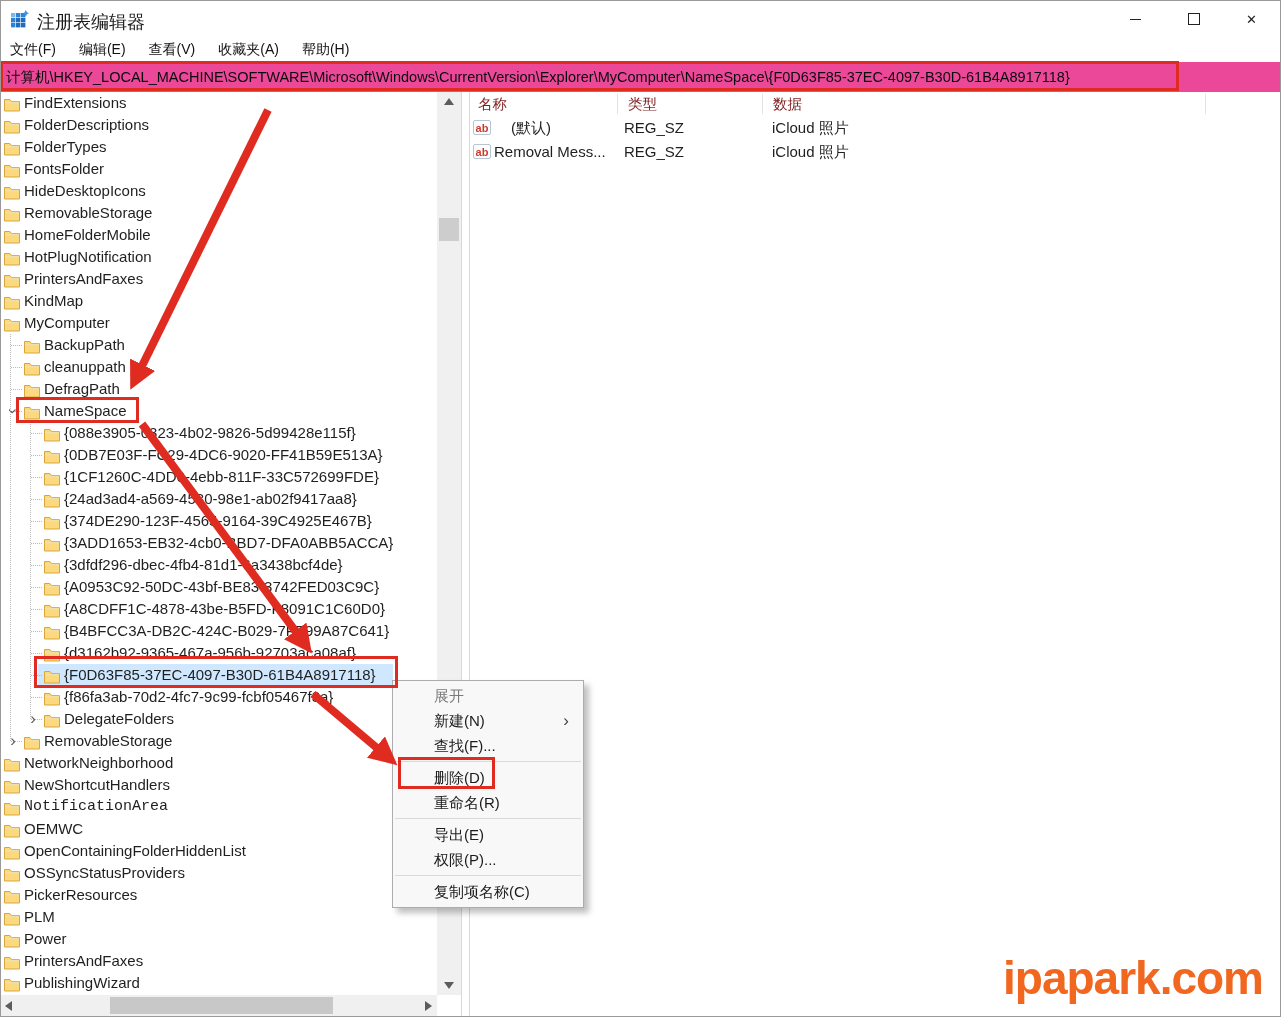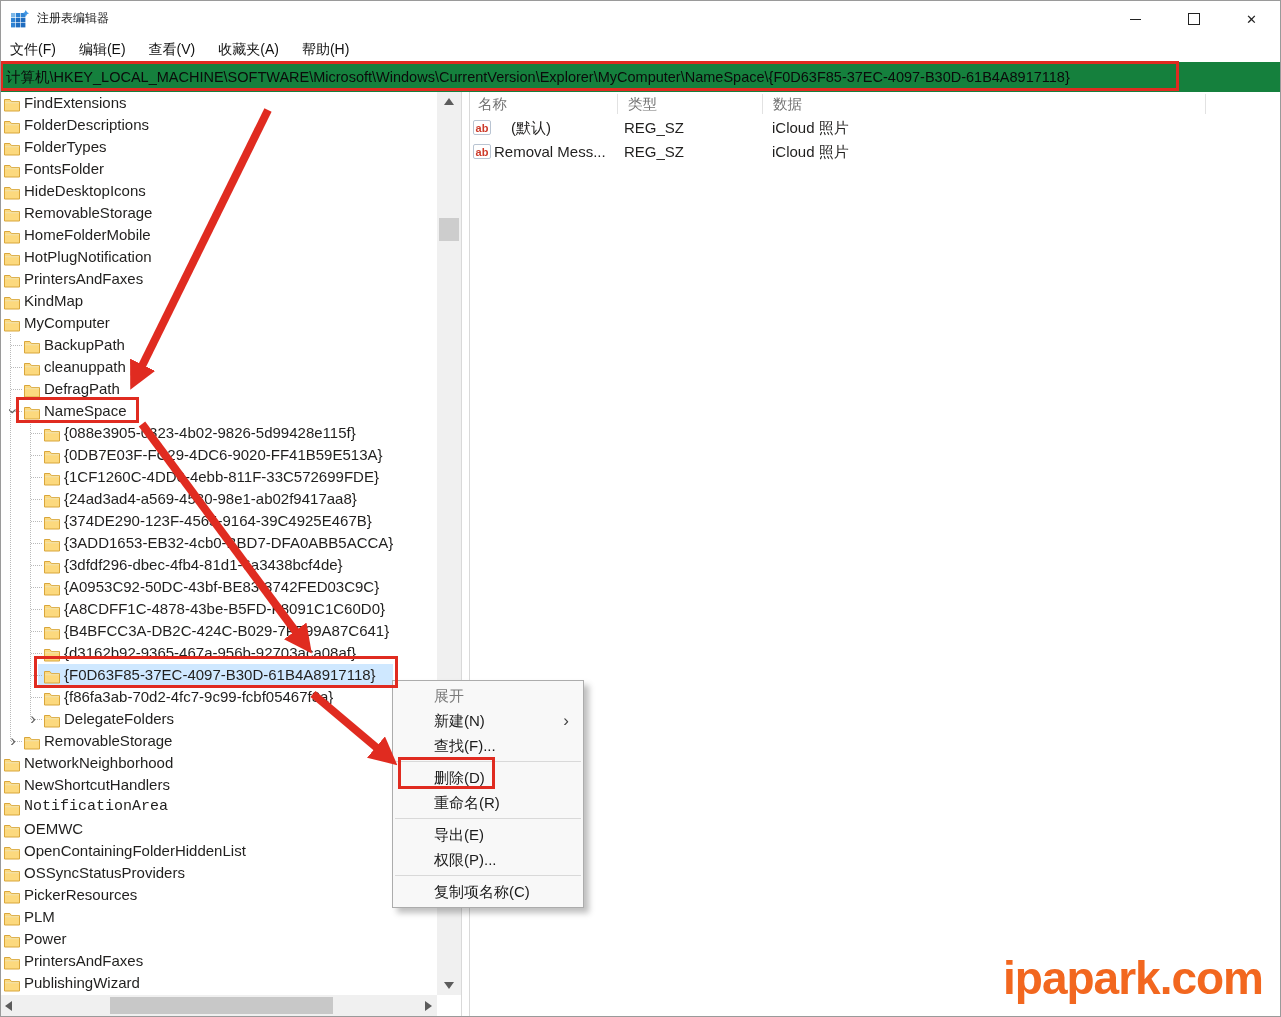--- a/index.html
+++ b/index.html
@@ -9,32 +9,32 @@
     font-family:"Liberation Sans","DejaVu Sans",sans-serif;
     color:#1c1c1c;
     -webkit-font-smoothing:antialiased;
   }
   .abs{position:absolute;}
   .window-frame{position:absolute;inset:0;border:1px solid #9a9a9a;pointer-events:none;z-index:70;}
 
   
   .titlebar{left:0;top:0;width:1281px;height:38px;background:#fff;}
   .app-icon{left:11px;top:10px;width:18px;height:18px;}
-  .title-text{left:37px;top:10px;font-size:12px;color:#1a1a1a;}
+  .title-text{left:37px;top:10px;font-size:18px;color:#1a1a1a;}
   .capbtn{top:0;width:47px;height:38px;display:flex;align-items:center;justify-content:center;}
   .capbtn .bar{width:11px;border-top:1px solid #222;display:block;}
   .capbtn .sq{width:10px;height:10px;border:1px solid #222;display:block;}
   .capbtn .x{font-size:13px;color:#222;line-height:1;}
 
   
   .menubar{left:0;top:38px;width:1281px;height:24px;display:flex;align-items:center;background:#fff;padding-left:10px;box-sizing:border-box;}
   .menubar-item{font-size:14px;padding:0 11px 0 0;margin-right:12px;color:#111;}
 
   
-  .addressbar{left:0;top:62px;width:1281px;height:30px;background:#15803d;display:flex;align-items:center;}
+  .addressbar{left:0;top:62px;width:1281px;height:30px;background:#ec4899;display:flex;align-items:center;}
   .address-text{font-size:14.5px;color:#0b0b0b;padding-left:6px;white-space:nowrap;}
 
   
   .tree-pane{left:0;top:92px;width:437px;height:903px;background:#fff;overflow:hidden;}
   .trow{position:relative;height:22px;line-height:22px;white-space:nowrap;z-index:0;}
   .trow .hl{position:absolute;left:38px;top:0;width:355px;height:22px;background:#cfe8ff;display:none;z-index:0;}
   .trow.selected .hl{display:block;}
   .tlabel{position:absolute;top:0;font-size:15px;color:#201f1e;z-index:2;}
   .ficon{position:absolute;top:4px;z-index:2;width:16px;height:13px;}
   .expander{position:absolute;top:0;width:16px;height:22px;z-index:2;color:#636363;font-size:17px;line-height:21px;text-align:center;}
@@ -50,21 +50,21 @@
   .sb-arrow{display:flex;align-items:center;justify-content:center;}
   .tri-up{width:0;height:0;border-left:5px solid transparent;border-right:5px solid transparent;border-bottom:7px solid #5c5c5c;}
   .tri-down{width:0;height:0;border-left:5px solid transparent;border-right:5px solid transparent;border-top:7px solid #5c5c5c;}
   .tri-left{width:0;height:0;border-top:5px solid transparent;border-bottom:5px solid transparent;border-right:7px solid #5c5c5c;}
   .tri-right{width:0;height:0;border-top:5px solid transparent;border-bottom:5px solid transparent;border-left:7px solid #5c5c5c;}
 
   .splitter{left:461px;top:92px;width:9px;height:924px;background:#fff;border-left:1px solid #d9d9d9;border-right:1px solid #d9d9d9;box-sizing:border-box;}
 
   
   .values-pane{left:470px;top:92px;width:811px;height:903px;background:#fff;}
-  .vheader{position:relative;height:24px;font-size:14.5px;color:#737373;}
+  .vheader{position:relative;height:24px;font-size:14.5px;color:#7f1d1d;}
   .vh-col{position:absolute;top:3px;}
   .vh-sep{position:absolute;top:2px;height:20px;border-left:1px solid #e2e2e2;}
   .vrow{position:relative;height:24px;line-height:24px;font-size:15px;color:#201f1e;white-space:nowrap;}
   .vcell{position:absolute;top:0;}
   .regsz-icon{position:absolute;left:3px;top:4px;width:18px;height:15px;background:#fff;border:1px solid #b9c4d2;border-radius:2px;
     font-size:11px;font-weight:bold;color:#cd3a2a;text-align:center;line-height:14px;box-sizing:border-box;}
 
   
   .context-menu{left:392px;top:680px;width:192px;background:#f8f8f8;border:1px solid #acacac;
     box-shadow:5px 5px 6px rgba(0,0,0,0.25);padding:2px 0 3px 0;box-sizing:border-box;z-index:30;}

